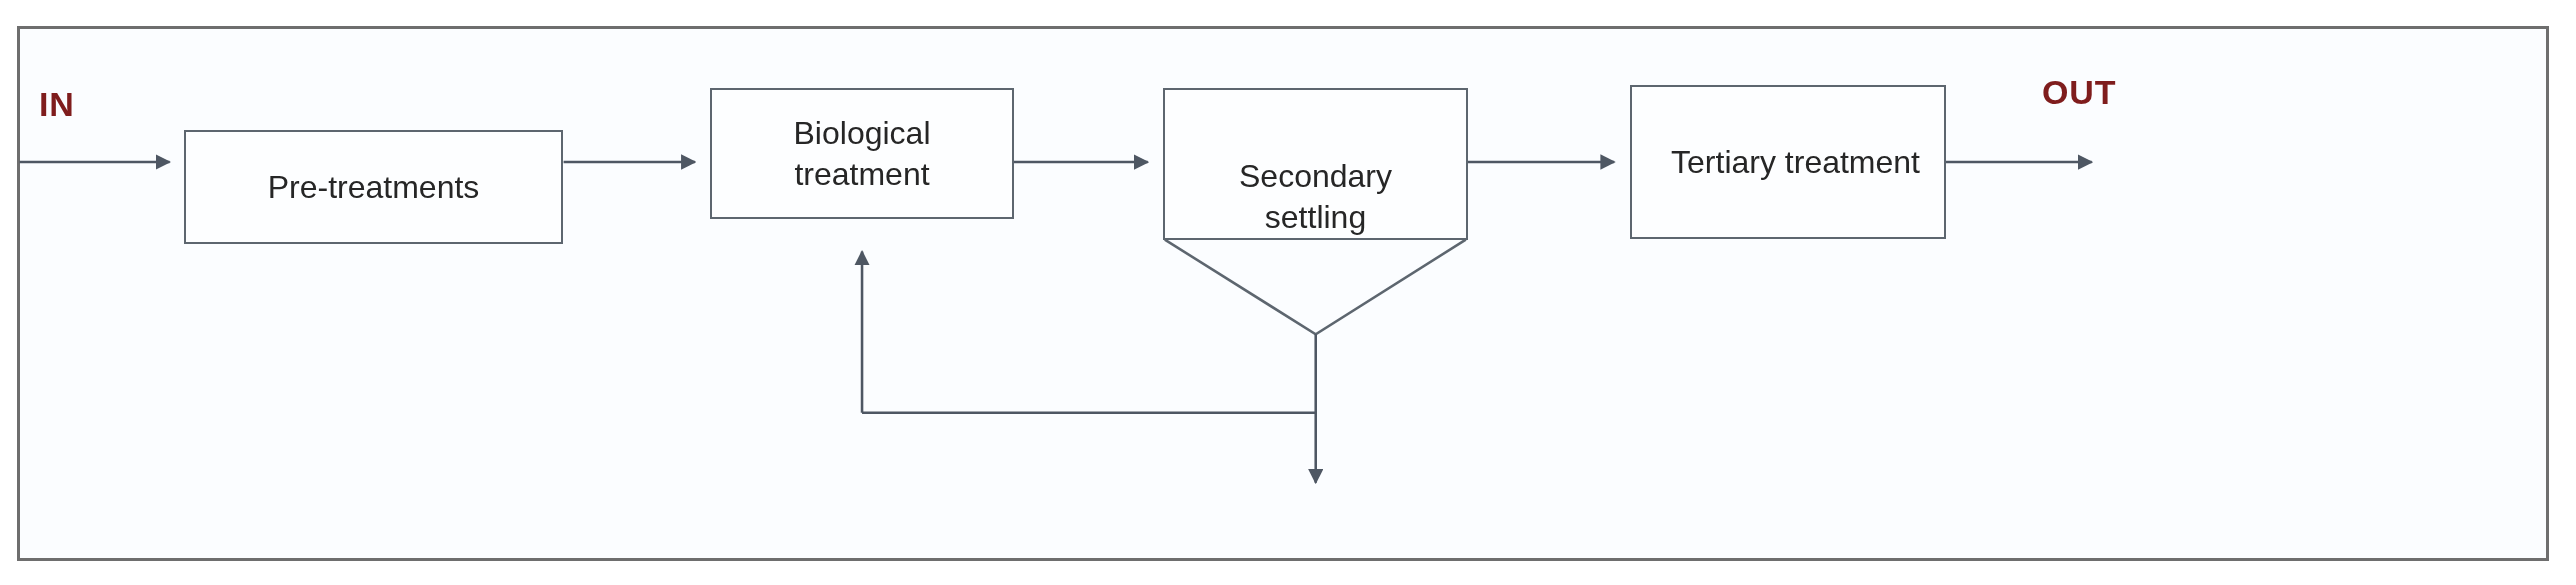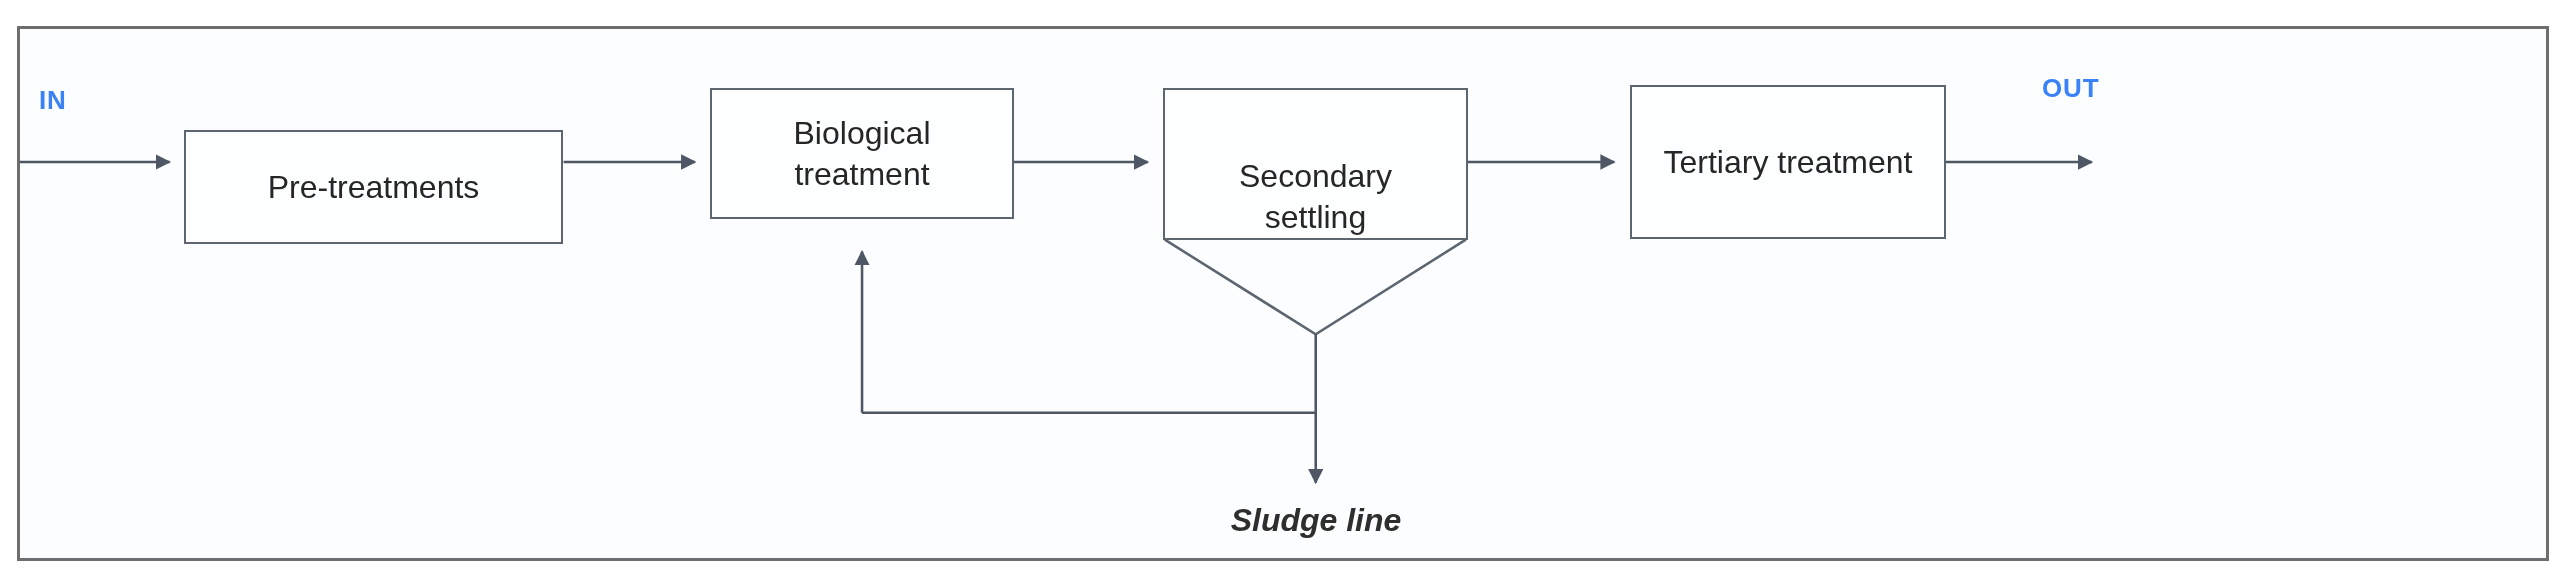--- a/index.html
+++ b/index.html
@@ -42,26 +42,26 @@
     justify-content: center;
     text-align: center;
     font-size: 32px;
     line-height: 41px;
     color: #262626;
     padding: 0 24px;
   }
   .node-pre        { left: 184px;  top: 104px; width: 379px; height: 114px; margin-top: 26px; }
   .node-bio        { left: 710px;  top: 88px; width: 304px; height: 131px; }
   .node-secondary  { left: 1163px; top: 88px; width: 305px; height: 152px; align-items: flex-end; }
-  .node-tertiary   { left: 1630px; top: 85px; width: 316px; height: 154px; }
+  .node-tertiary   { left: 1630px; top: 85px; width: 316px; height: 154px; justify-content: flex-end; }
   .io-label {
     position: absolute;
-    font-size: 26px;
+    font-size: 34px;
     font-weight: bold;
-    color: #3b82f6;
+    color: #7f1d1d;
     letter-spacing: 0.9px;
   }
   .in-label  { left: 39px;   top: 85px; }
   .out-label { left: 2034px; top: 73px; margin-left: 8px; }
   .sludge-label {
     position: absolute;
     left: 1188px;
     top: 502px;
     width: 256px;
     text-align: center;
@@ -107,16 +107,15 @@
   </div>
   <div class="node node-secondary">
     <span>Secondary settling</span>
   </div>
   <div class="node node-tertiary">
     <span>Tertiary treatment</span>
   </div>
 
   <div class="io-label in-label">IN</div>
   <div class="io-label out-label">OUT</div>
-  <div class="sludge-label">Sludge line</div>
 
 </div>
 
 
 </body></html>

